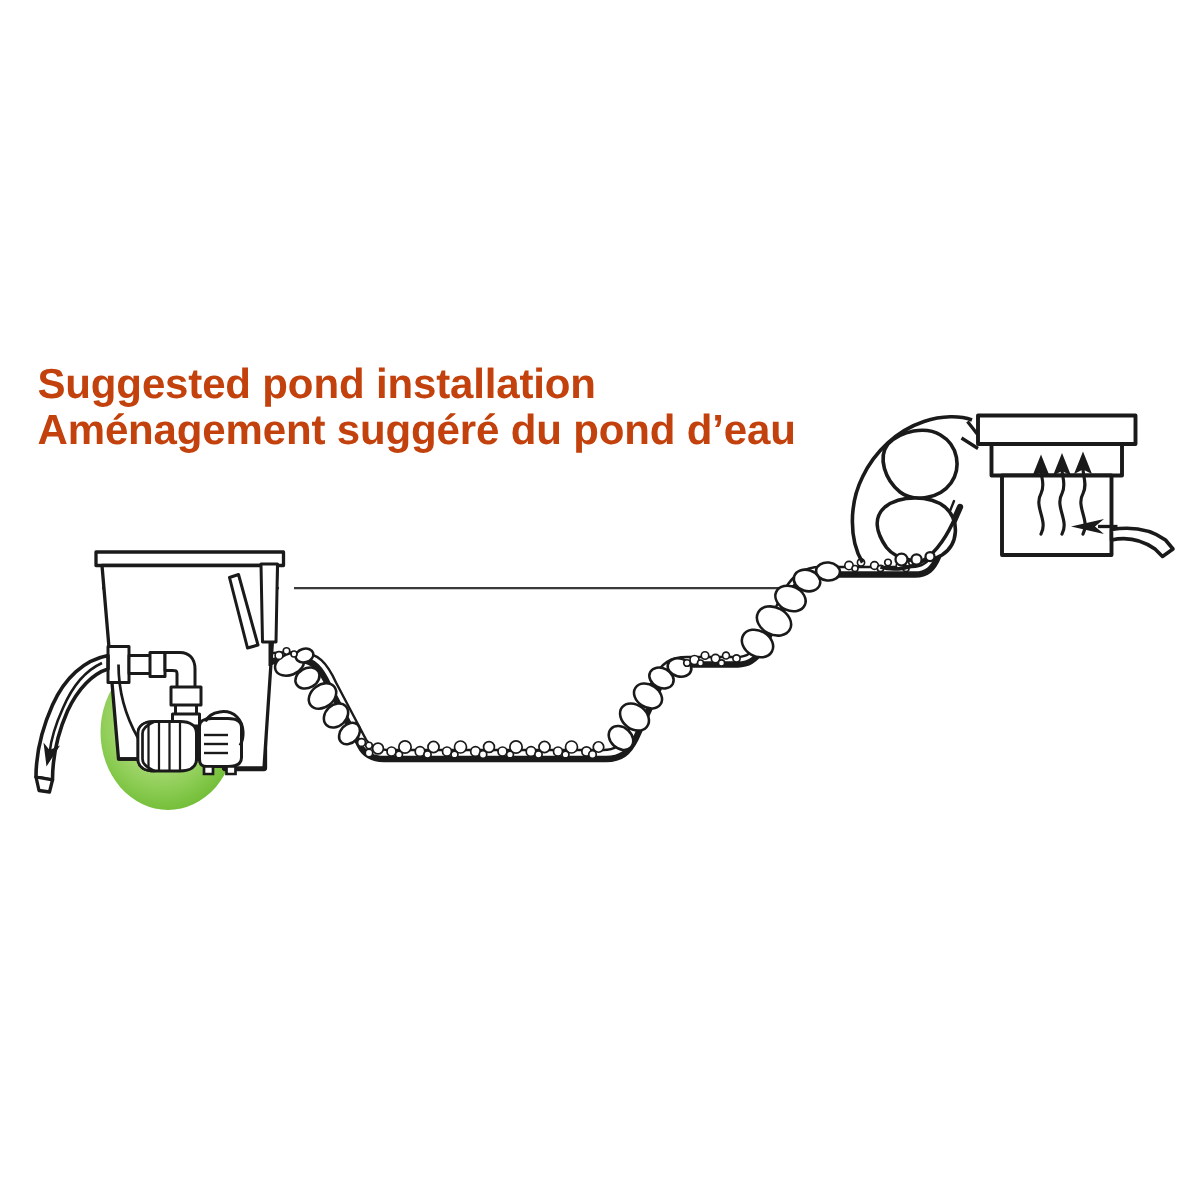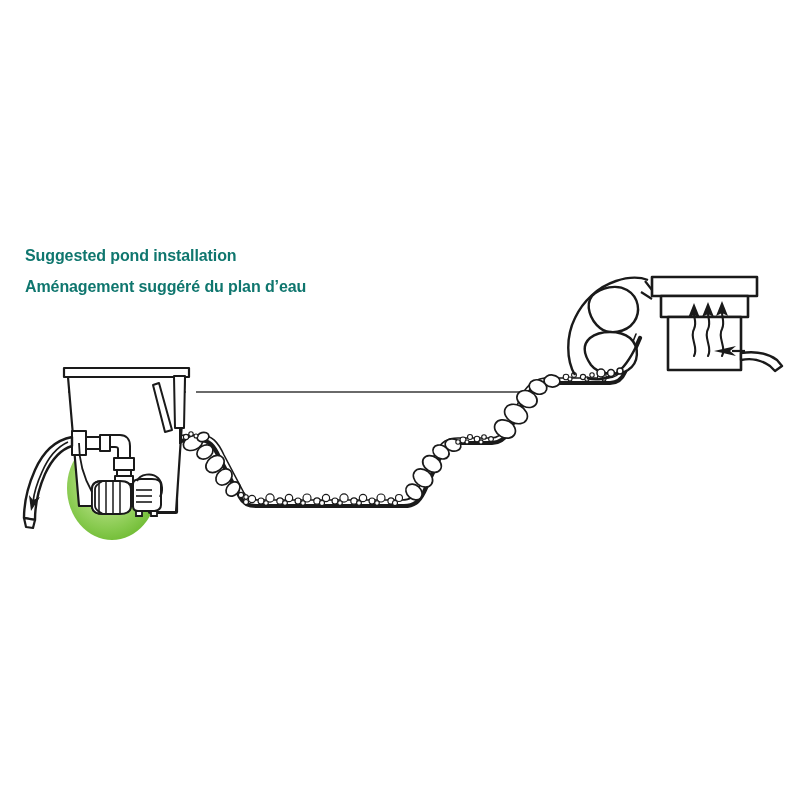--- a/index.html
+++ b/index.html
@@ -15,44 +15,44 @@
     overflow: hidden;
     font-family: "Liberation Sans", sans-serif;
   }
   #title-block {
     position: absolute;
     left: 25px;
     top: 240px;
     width: 520px;
   }
   #title-block .line {
-    color: #0f766e;
+    color: #c2410c;
     font-family: "Liberation Sans", sans-serif;
     font-weight: bold;
-    font-size: 16px;
+    font-size: 28px;
     line-height: 31px;
     letter-spacing: -0.1px;
     white-space: nowrap;
   }
   #diagram-svg {
     position: absolute;
     left: 0;
     top: 0;
     width: 800px;
     height: 800px;
   }
 </style>
 </head>
 <body>
 
 <div id="page">
 
   <div id="title-block">
     <div class="line">Suggested pond installation</div>
-    <div class="line">Aménagement suggéré du plan d’eau</div>
+    <div class="line">Aménagement suggéré du pond d’eau</div>
   </div>
 
   <svg id="diagram-svg" viewBox="0 0 800 800">
     <defs>
       <radialGradient id="greenGlow" cx="45%" cy="42%" r="62%">
         <stop offset="0%" stop-color="#cfe8ac"></stop>
         <stop offset="42%" stop-color="#aedc7b"></stop>
         <stop offset="78%" stop-color="#86c94d"></stop>
         <stop offset="100%" stop-color="#6fbb33"></stop>
       </radialGradient>

